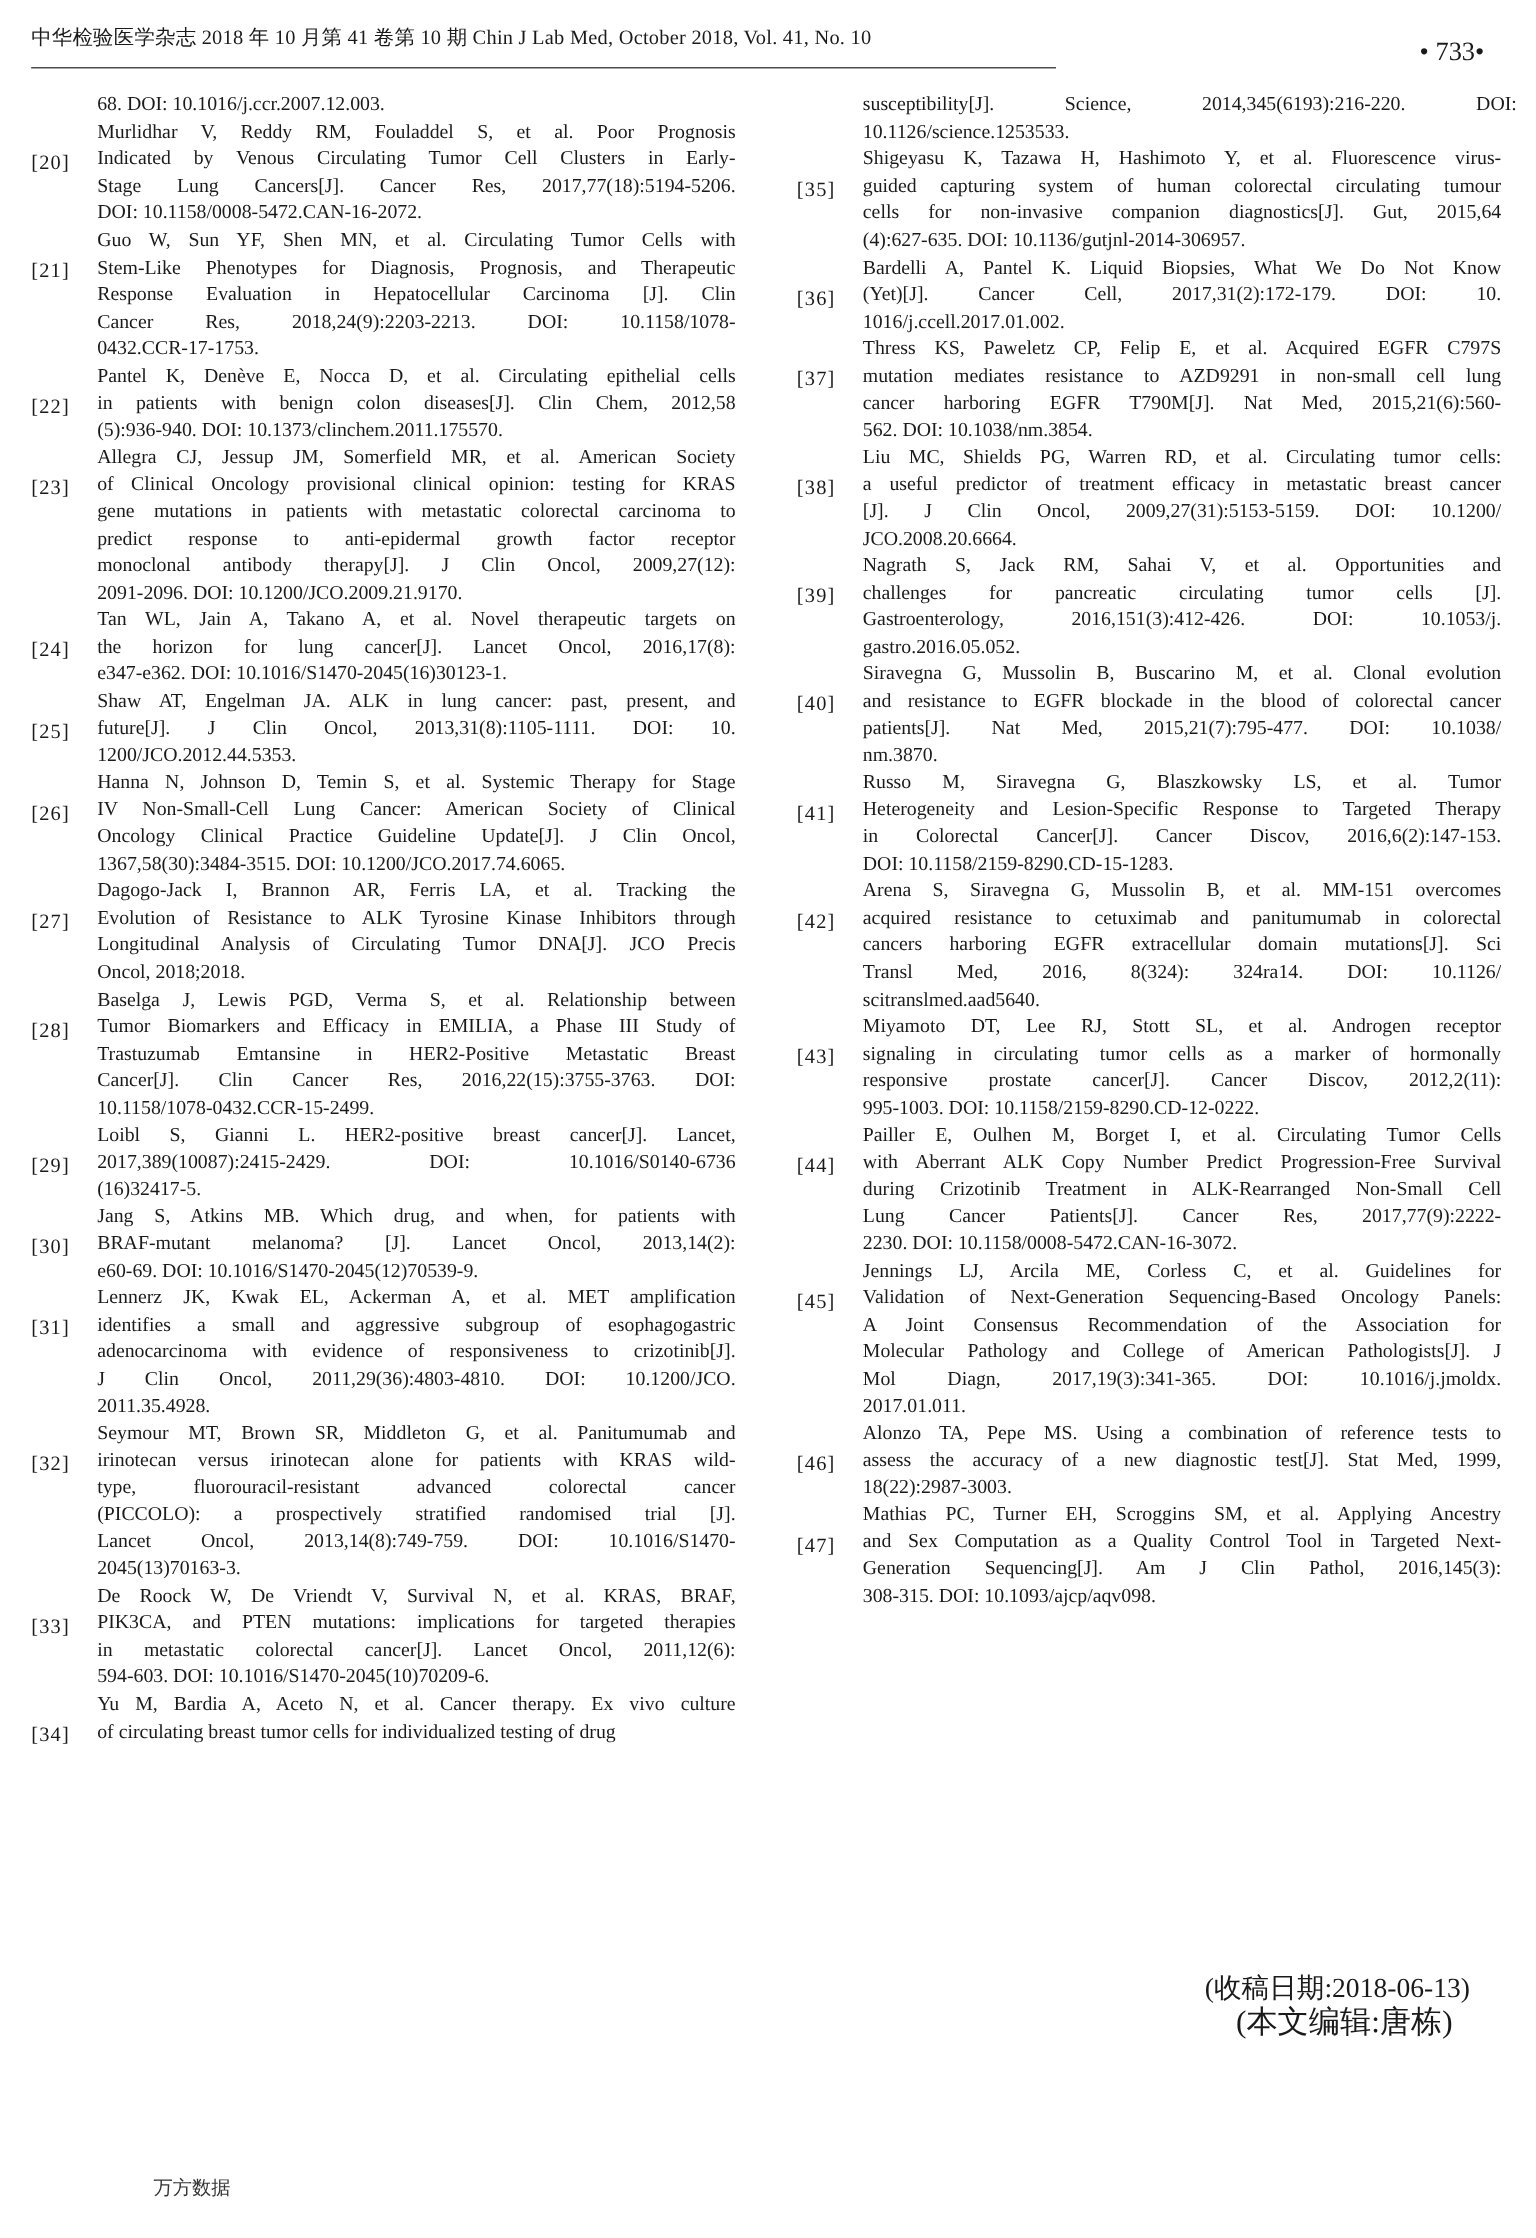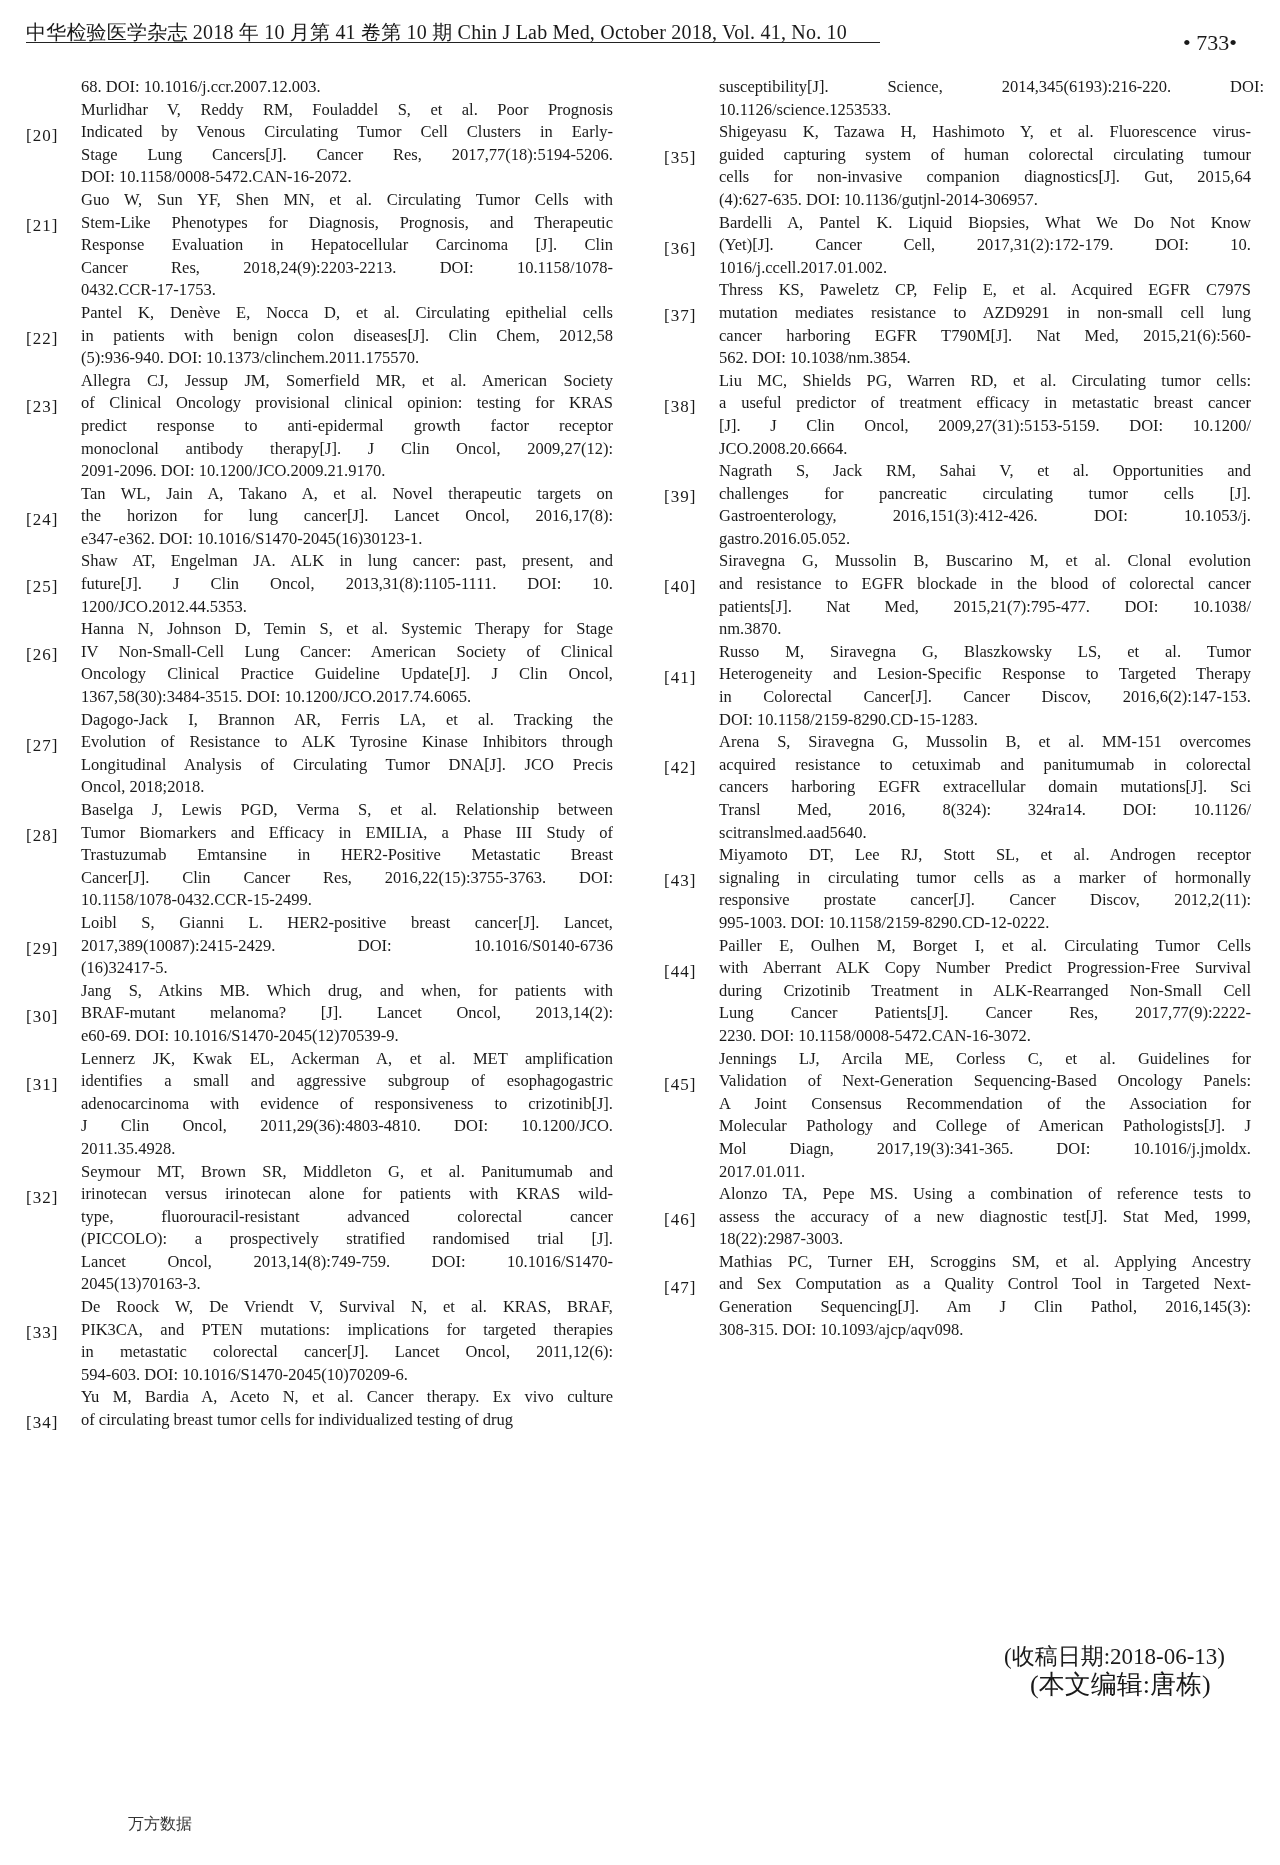--- a/index.html
+++ b/index.html
@@ -3,22 +3,22 @@
 <meta charset="utf-8">
 <style>
   html, body { margin: 0; padding: 0; background: #ffffff; }
   body {
     width: 1280px; height: 1865px; position: relative; overflow: hidden;
     font-family: "Liberation Serif", "DejaVu Serif", serif;
     color: #1a1a1a;
   }
   .header {
     position: absolute; left: 26px; top: 22px; width: 854px;
-    font-size: 20px; line-height: 20px; letter-spacing: 0.2px;
-    border-bottom: 1.5px solid #222; padding-bottom: 0;
+    font-size: 17px; line-height: 20px; letter-spacing: 0.2px;
+    border-bottom: 1.5px solid #222; padding-bottom: 14px;
     white-space: nowrap;
   }
   .page-num {
     position: absolute; left: 1183px; top: 33px; font-size: 22px; line-height: 20px;
   }
   .col {
     position: absolute; top: 76px; width: 600px;
   }
   .col.left { left: 26px; }
   .col.right { left: 664px; }
@@ -83,20 +83,21 @@
         <div class="line">Pantel K, Denève E, Nocca D, et al. Circulating epithelial cells</div>
         <div class="line">in patients with benign colon diseases[J]. Clin Chem, 2012,58</div>
         <div class="line last">(5):936-940. DOI: 10.1373/clinchem.2011.175570.</div>
       </div>
     </div>
     <div class="ref">
       <div class="ref-num">[23]</div>
       <div class="ref-body">
         <div class="line">Allegra CJ, Jessup JM, Somerfield MR, et al. American Society</div>
         <div class="line">of Clinical Oncology provisional clinical opinion: testing for KRAS</div>
+        <div class="line">gene mutations in patients with metastatic colorectal carcinoma to</div>
         <div class="line">predict response to anti-epidermal growth factor receptor</div>
         <div class="line">monoclonal antibody therapy[J]. J Clin Oncol, 2009,27(12):</div>
         <div class="line last">2091-2096. DOI: 10.1200/JCO.2009.21.9170.</div>
       </div>
     </div>
     <div class="ref">
       <div class="ref-num">[24]</div>
       <div class="ref-body">
         <div class="line">Tan WL, Jain A, Takano A, et al. Novel therapeutic targets on</div>
         <div class="line">the horizon for lung cancer[J]. Lancet Oncol, 2016,17(8):</div>

